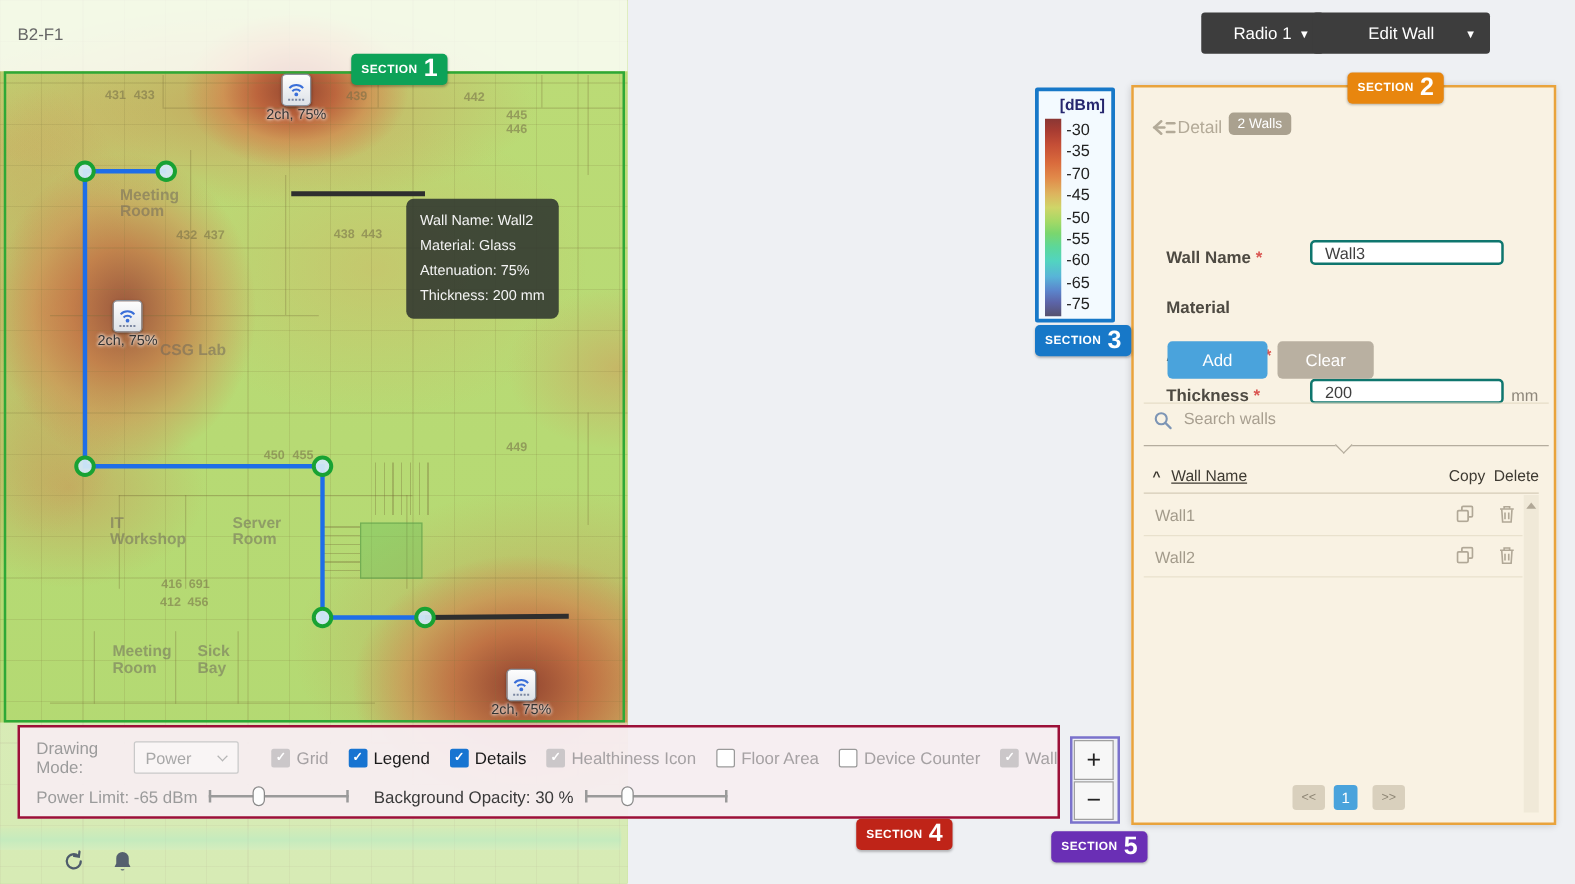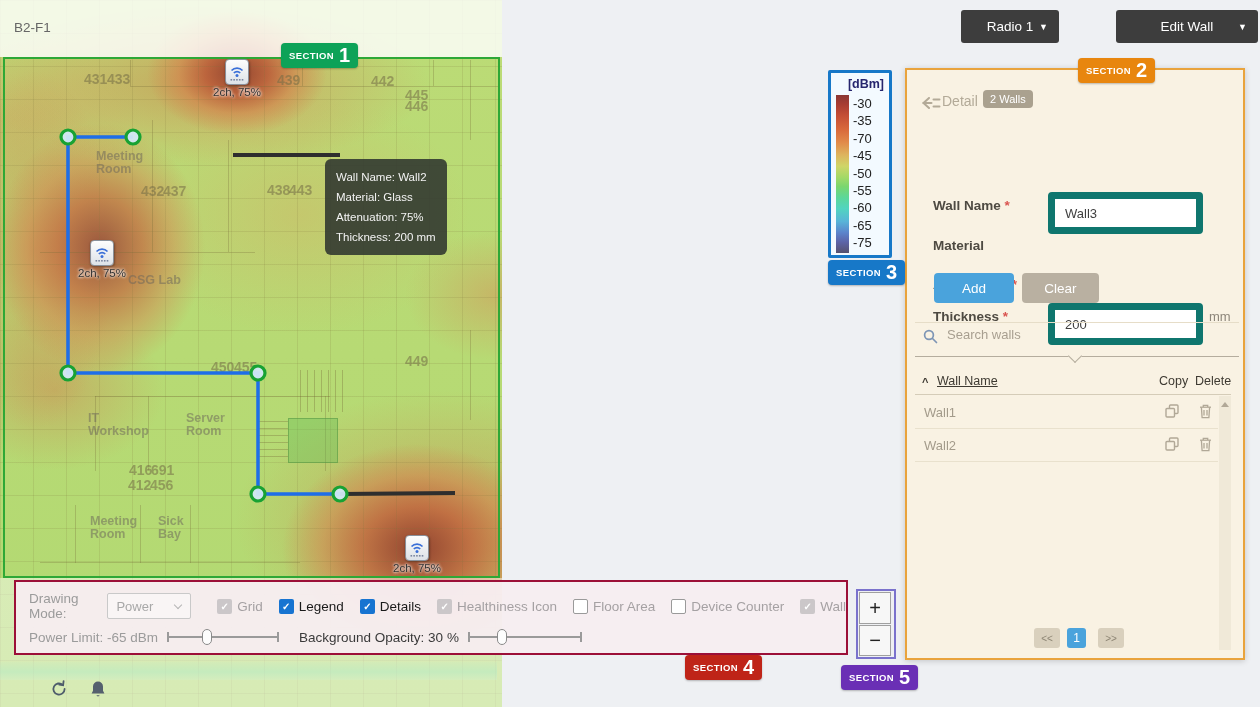--- a/index.html
+++ b/index.html
@@ -31,21 +31,21 @@
     background:repeating-linear-gradient(0deg, rgba(118,108,55,0.35) 0 1px, transparent 1px 7px);}
   .rack{position:absolute;left:288px;top:418px;width:50px;height:45px;
     background:rgba(95,185,85,0.35);border:1.5px solid rgba(85,150,65,0.55);}
   .edge-band{position:absolute;left:0;top:662px;width:497px;height:18px;
     background:linear-gradient(to bottom, rgba(120,220,150,0.1), rgba(110,215,145,0.5) 55%, rgba(160,235,190,0.2));}
   .fade-top{position:absolute;left:0;top:0;width:502px;height:57px;background:rgba(255,255,255,0.82);}
   .fade-bottom{position:absolute;left:0;top:578px;width:502px;height:129px;background:rgba(255,255,255,0.48);}
   .sel-border{position:absolute;left:3px;top:57px;width:497px;height:521px;border:2px solid #2ea836;}
   .room-label{position:absolute;font-size:12.5px;font-weight:bold;line-height:13px;
     color:rgba(108,102,90,0.52);white-space:pre-line;}
-  .room-num{position:absolute;font-size:14px;font-weight:bold;color:rgba(115,108,70,0.55);}
+  .room-num{position:absolute;font-size:10px;font-weight:bold;color:rgba(115,108,70,0.55);}
   .map-svg{position:absolute;left:0;top:0;}
   .ap{position:absolute;transform:translateX(-50%);display:flex;flex-direction:column;align-items:center;}
   .ap-icon{width:24px;height:26px;border-radius:4px;border:1px solid #8a919b;
     background:linear-gradient(#fdfdfd,#dde2e8);box-shadow:0 1px 2px rgba(0,0,0,0.3);
     display:flex;align-items:center;justify-content:center;}
   .ap-label{margin-top:1px;font-size:11.5px;color:#333;
     text-shadow:0 0 3px #fff,0 0 3px #fff;white-space:nowrap;}
   .tooltip{position:absolute;background:rgba(47,53,47,0.88);color:#f3f3f3;border-radius:6px;
     padding:8px 11px;font-size:11.5px;line-height:20px;white-space:nowrap;z-index:4;}
   .bottom-icons{position:absolute;left:50px;top:680px;display:flex;gap:22px;z-index:6;}
@@ -78,21 +78,21 @@
   
   .panel{position:absolute;left:905px;top:68px;width:340px;height:592px;background:#f9f2e3;
     border:2px solid #e9a33c;box-shadow:0 1px 6px rgba(0,0,0,0.18);z-index:6;}
   .p-abs{position:absolute;}
   .p-header-icon{position:absolute;left:14px;top:25px;}
   .p-header-text{position:absolute;left:35px;top:23px;font-size:14px;color:#b3aa98;}
   .p-badge{position:absolute;left:76px;top:20px;background:#aaa18f;color:#fff;font-size:11px;
     padding:3px 7px;border-radius:4px;}
   .f-label{position:absolute;left:26px;font-size:13.5px;font-weight:bold;color:#4e4a42;}
   .req{color:#d9534f;}
-  .f-input{position:absolute;left:141px;width:155px;height:42px;border:7px solid #0f766e;
+  .f-input{position:absolute;left:141px;width:155px;height:20px;border:2px solid #0f766e;
     border-radius:4px;background:#fff;font-size:13px;color:#3f3f3f;padding:0 10px;
     font-family:"Liberation Sans",sans-serif;}
   .fake-select{position:absolute;left:141px;top:91px;width:155px;height:29px;border:1px solid #4a4a4a;
     border-radius:3px;background:#fff;display:flex;align-items:center;padding:0 10px;font-size:13.5px;
     color:#333;cursor:pointer;}
   .fake-select .chev{position:absolute;right:10px;top:9px;width:7px;height:7px;
     border-right:2px solid #222;border-bottom:2px solid #222;transform:rotate(45deg);}
   .f-static{position:absolute;left:151px;font-size:13px;color:#8d867a;}
   .f-unit{position:absolute;left:302px;font-size:13px;color:#8d867a;}
   .btn{position:absolute;height:30px;border:none;border-radius:4px;color:#fff;font-size:13.5px;
@@ -313,21 +313,21 @@
         <path d="M6.4 15.3 a1.7 1.7 0 0 0 3.2 0 z"></path>
       </svg>
     </span>
   </div>
 
   <div class="floor-label">B2-F1</div>
   <div class="dark-btn" style="left:961px;width:98px">
     <span>Radio 1</span>
     <span class="arrow">▼</span>
   </div>
-  <div class="dark-btn" style="left:1116px;width:142px">
+  <div class="dark-btn" style="left:1050px;width:142px">
     <span>Edit Wall</span>
     <span class="arrow">▼</span>
   </div>
 
   <div class="legend">
     <div class="legend-title">[dBm]</div>
     <div class="legend-bar"></div>
     <div class="legend-ticks" id="legend-ticks">
         <span>-30</span>
         <span>-35</span>

